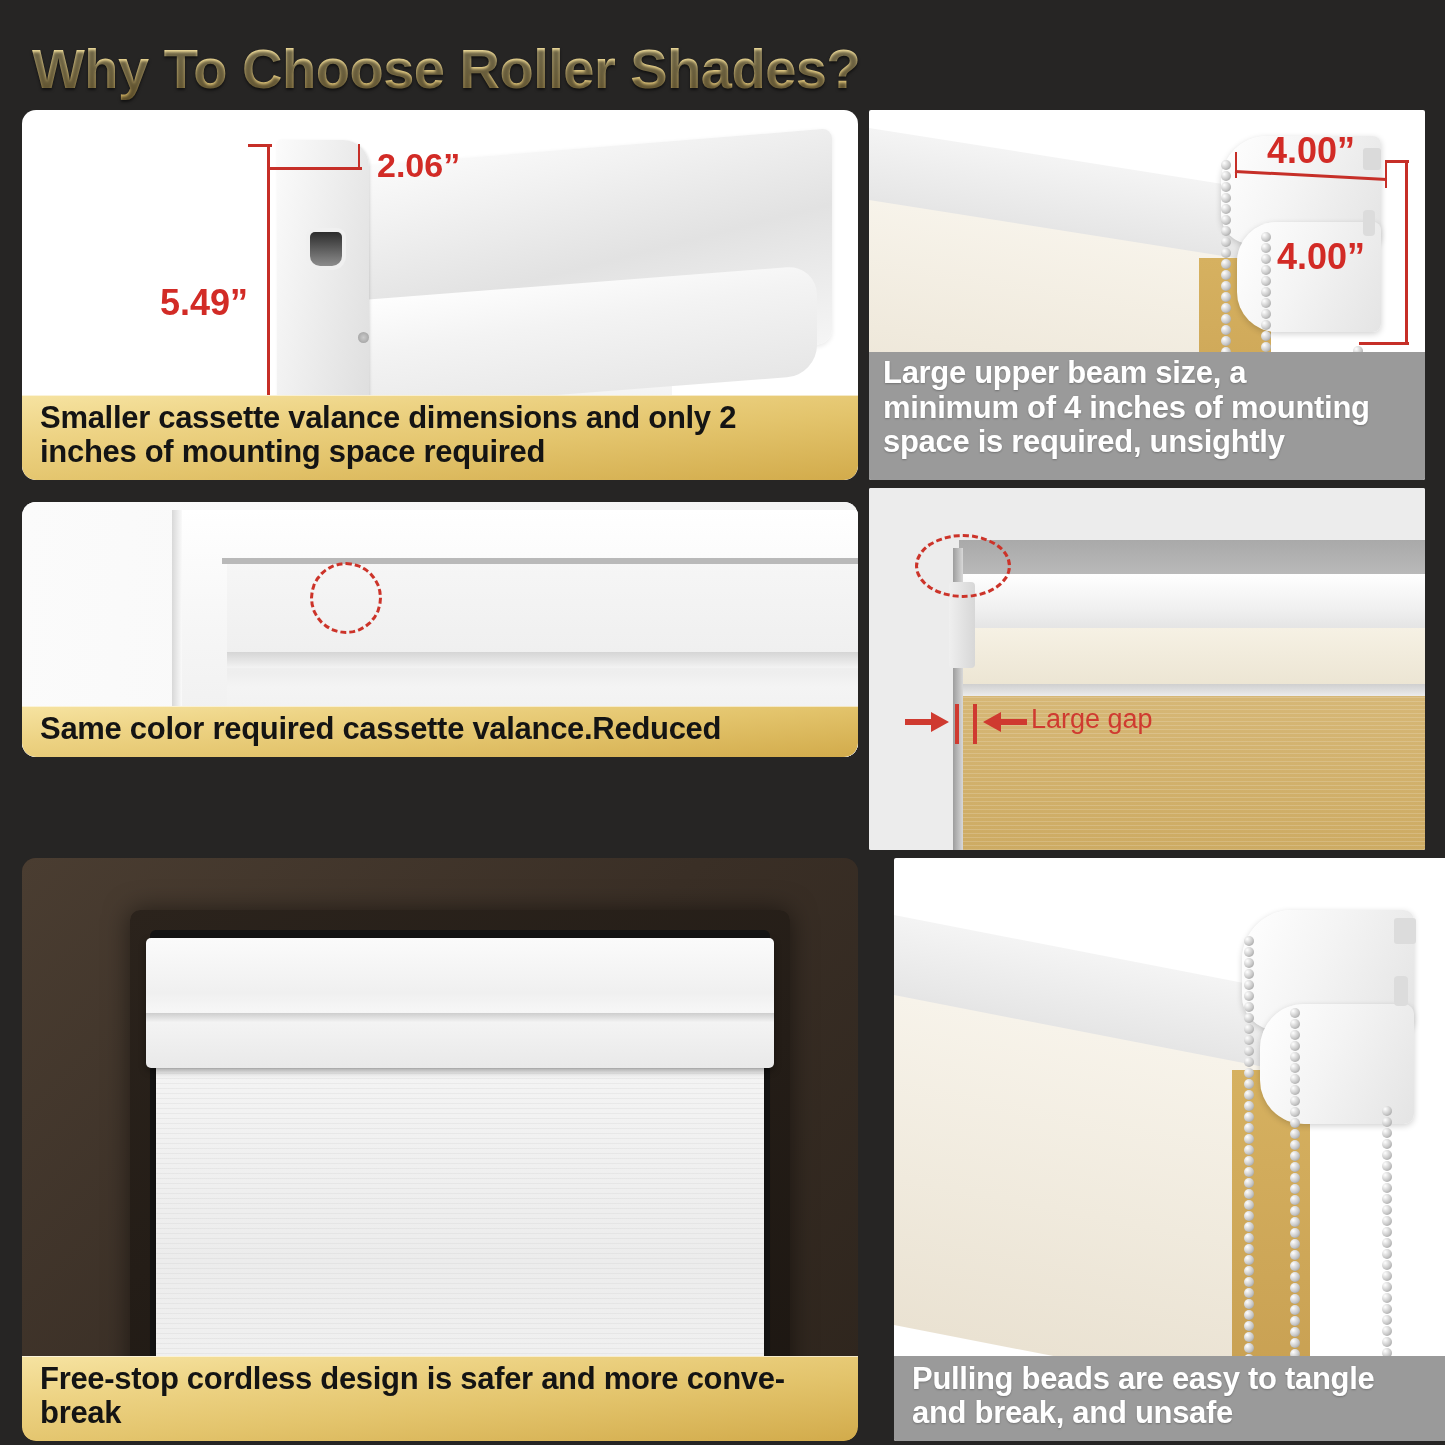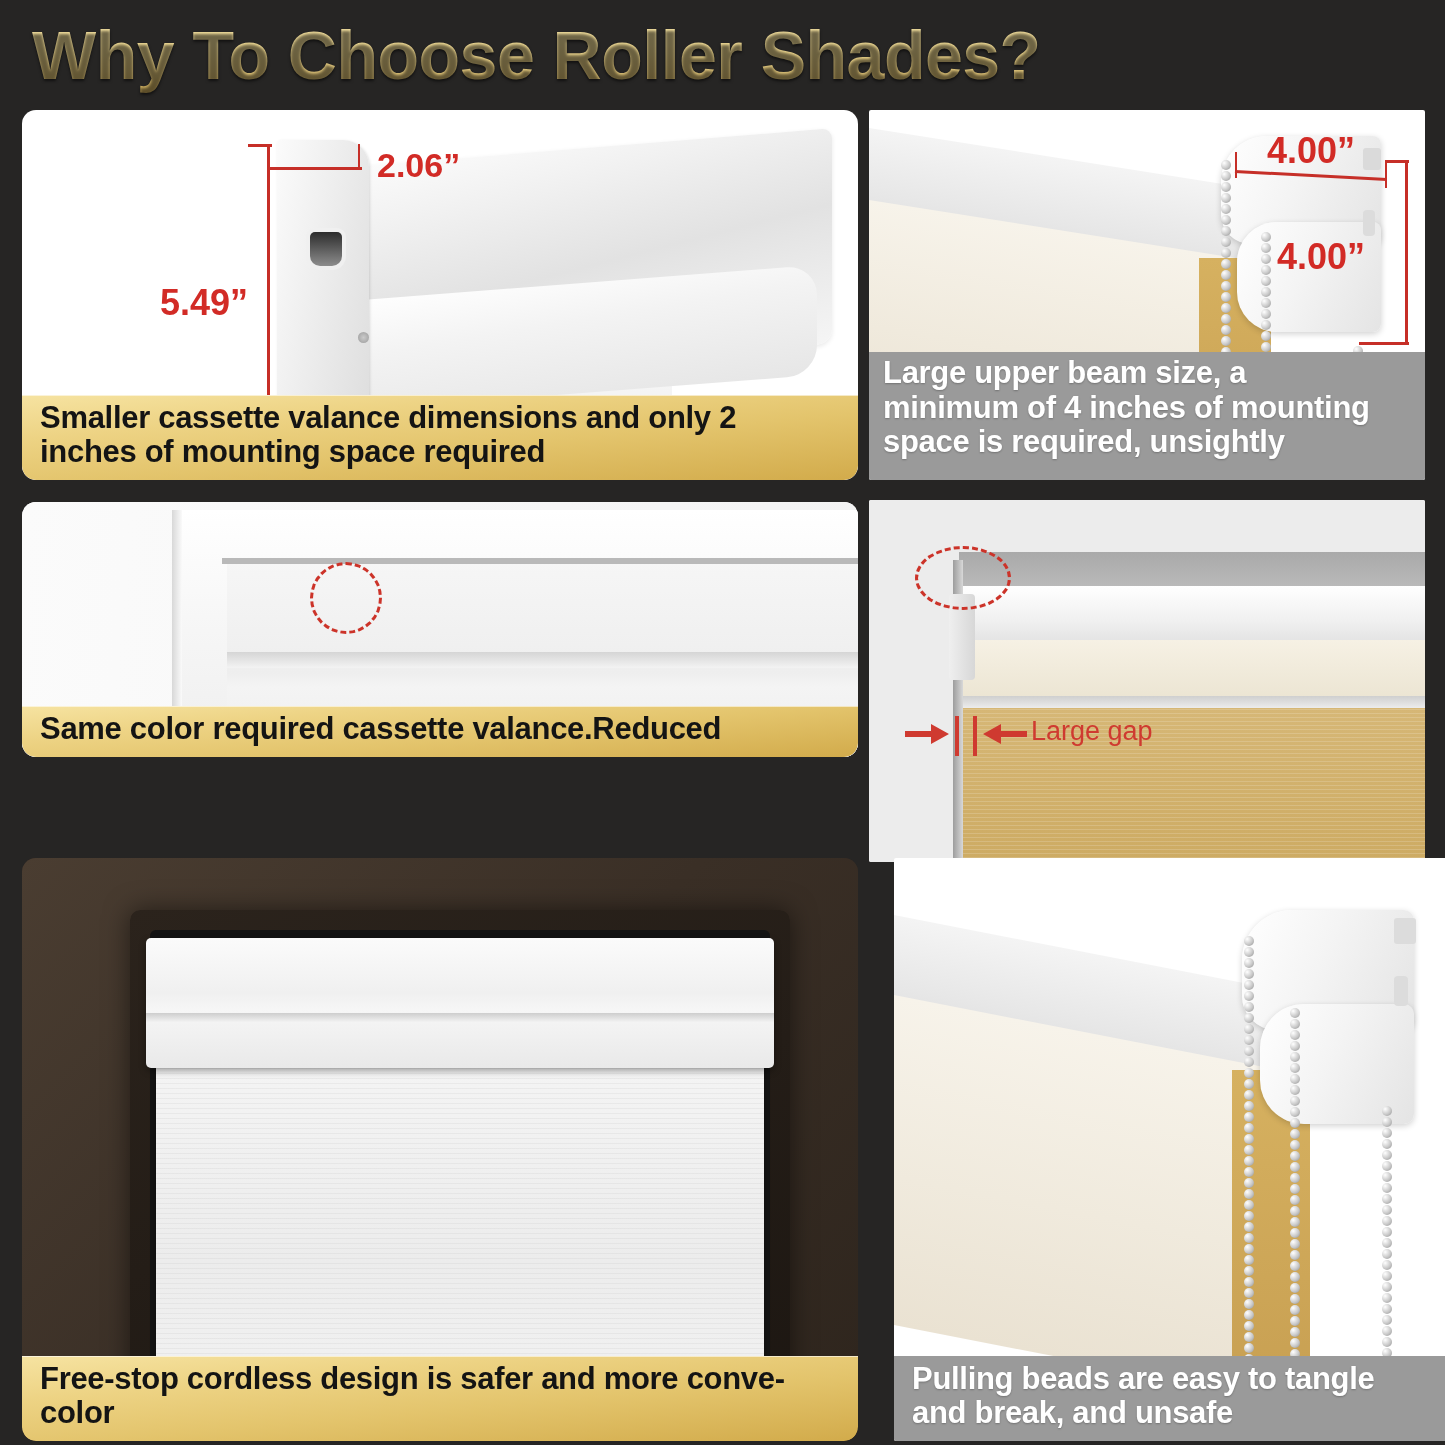--- a/index.html
+++ b/index.html
@@ -6,40 +6,40 @@
   html,body { width:1445px; height:1445px; }
   body {
     background:#262524;
     font-family:"Liberation Sans", sans-serif;
     overflow:hidden;
     position:relative;
   }
 
   
   .page-title{
-    position:absolute; left:32px; top:16px;
-    font-size:68px; font-weight:bold; letter-spacing:-0.5px;
+    position:absolute; left:32px; top:36px;
+    font-size:56px; font-weight:bold; letter-spacing:-0.5px;
     background:linear-gradient(180deg,#f7e6a8 0%,#f2dc95 38%,#e0c579 72%,#c9a857 100%);
     -webkit-background-clip:text; background-clip:text; color:transparent;
     -webkit-text-fill-color:transparent;
     text-shadow:0 2px 3px rgba(0,0,0,.55);
     white-space:nowrap;
   }
 
   
   .grid{ position:absolute; left:0; top:106px; width:1445px; height:1339px; }
 
   .panel{ position:absolute; overflow:hidden; }
   .panel.left{ left:22px; width:836px; border-radius:14px; }
   .panel.right{ left:869px; width:556px; border-radius:2px; }
 
   .p-tl{ top:4px;   height:370px; }
   .p-tr{ top:4px;   height:370px; }
   .p-ml{ top:396px; height:255px; }
-  .p-mr{ top:382px; height:362px;margin-top:12px; }
+  .p-mr{ top:382px; height:362px; }
   .p-bl{ top:752px; height:583px; }
   .p-br{ top:752px; height:583px;margin-left:25px; }
 
   .media{ position:absolute; left:0; right:0; top:0; overflow:hidden; }
   .media.white{ background:#ffffff; }
   .media.greybg{ background:#efefef; }
 
   
   .cap{
     position:absolute; left:0; right:0; bottom:0;
@@ -458,21 +458,21 @@
       <div class="hand-grip"></div>
 
       <div class="sh-fabric"></div>
       <div class="sh-bottom-rail"></div>
       <div class="sh-valance"></div>
       <div class="sh-valance-line"></div>
     </div>
     <div class="cap gold">
       <div class="cap-text">
         <div>Free-stop cordless design is safer and more conve-</div>
-        <div>color</div>
+        <div>break</div>
       </div>
     </div>
   </div>
 
   <div class="panel right p-br">
     <div class="media white" style="height:100%">
       <div style="position:absolute;inset:0;">
         <div class="rs-fabric-top" style="left:-10px;top:96px;width:420px;height:120px;transform:skewY(11deg);"></div>
         <div class="rs-fabric-main" style="left:-10px;top:176px;width:420px;height:330px;transform:skewY(11deg);"></div>
         <div class="rs-fabric-tan" style="left:338px;top:212px;width:78px;height:300px;"></div>

